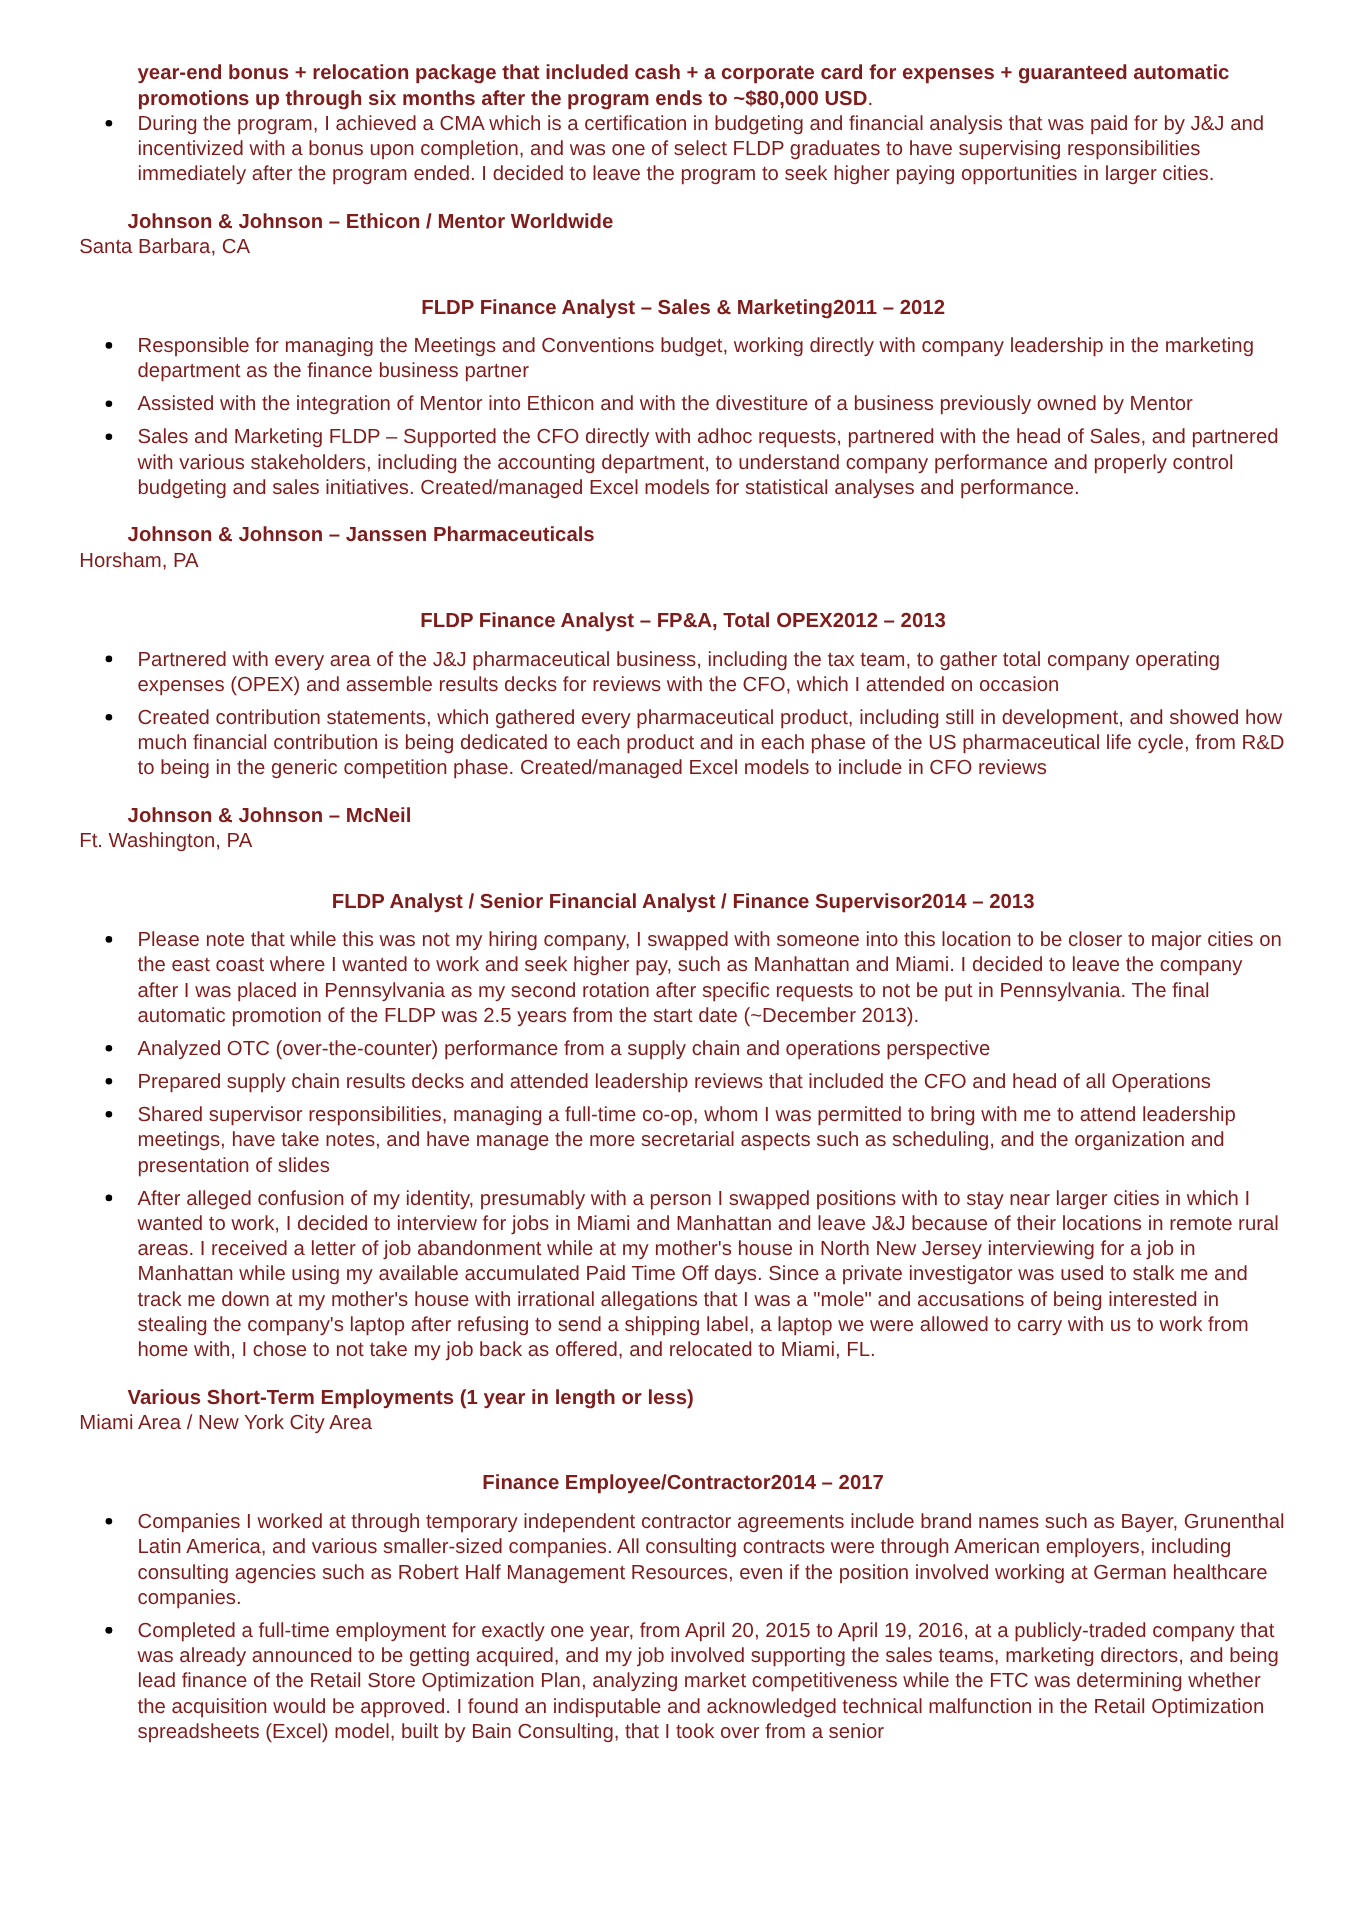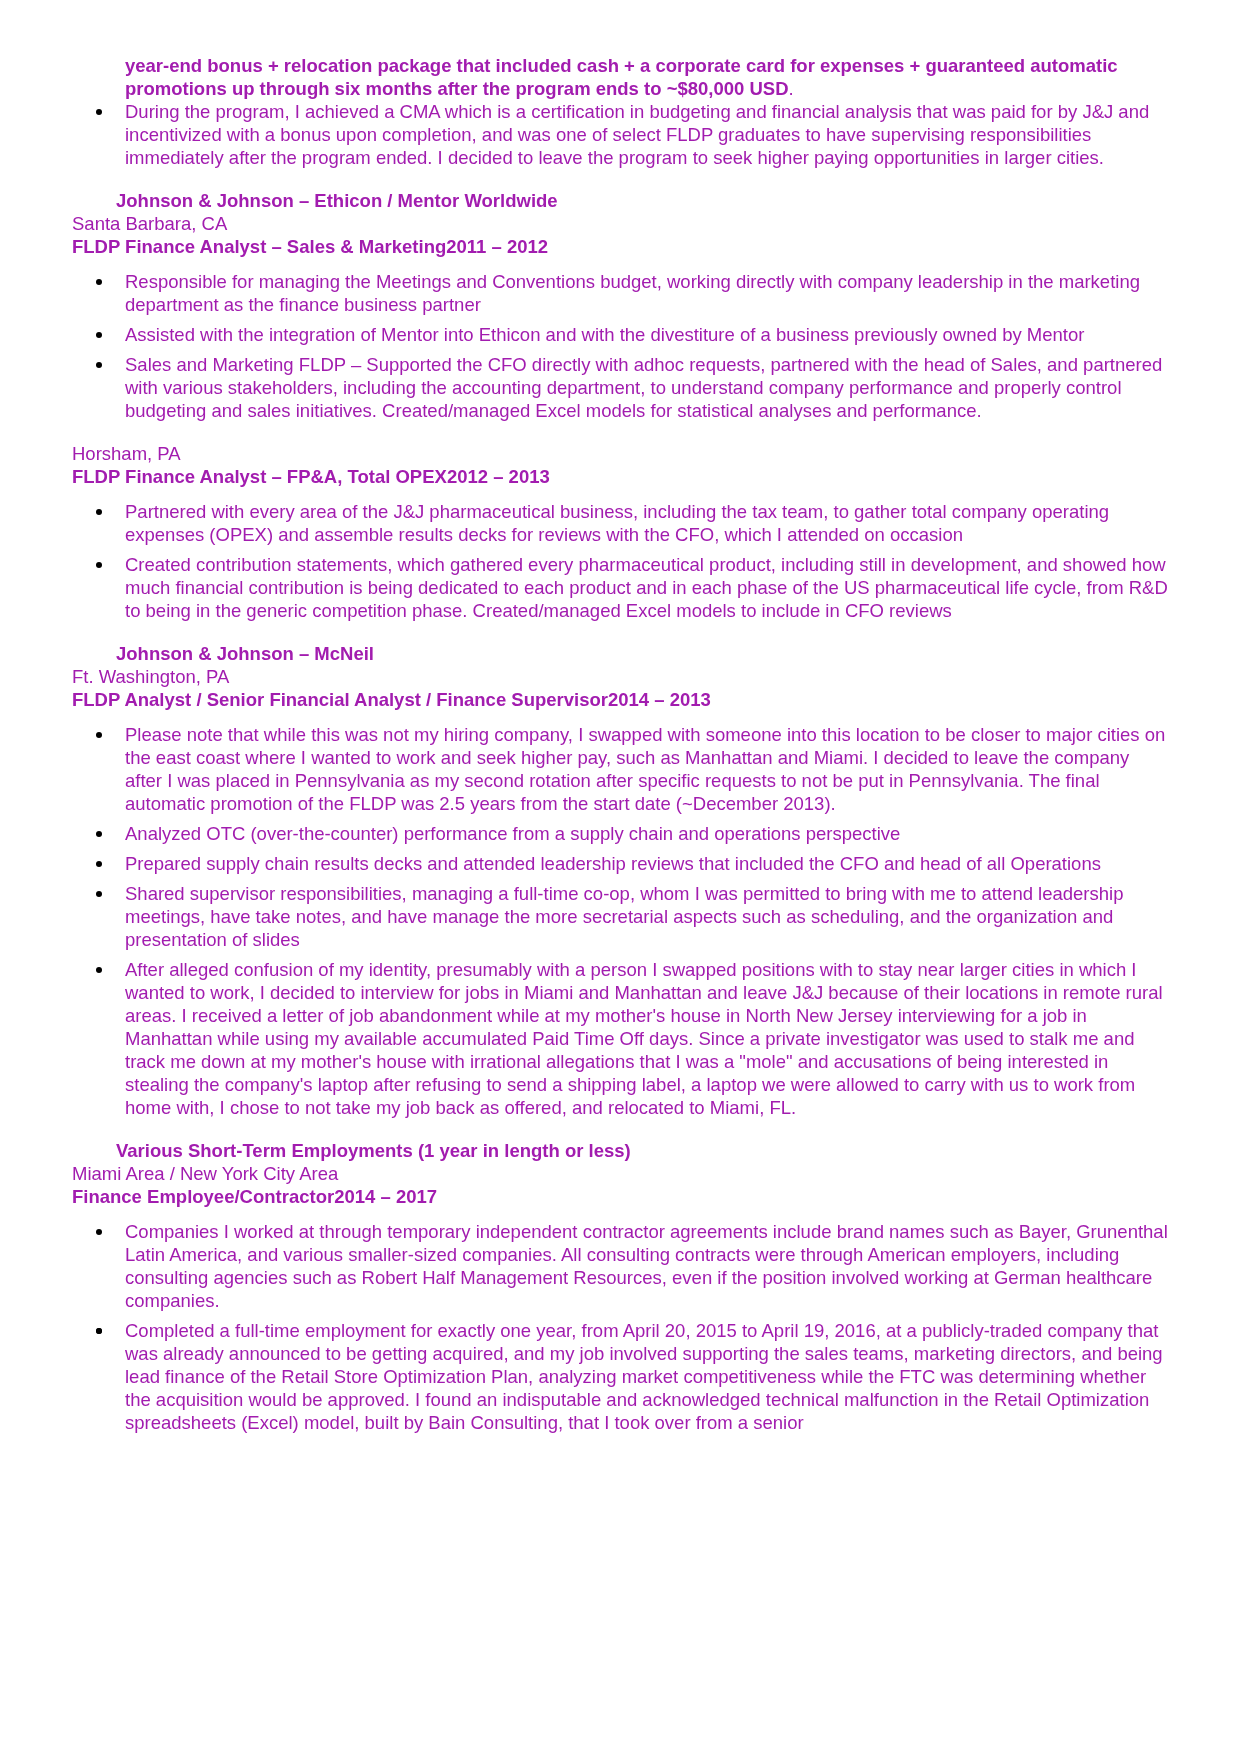--- a/index.html
+++ b/index.html
@@ -7,21 +7,21 @@
     padding: 0;
     background: #ffffff;
   }
   .page {
     position: relative;
     box-sizing: border-box;
     width: 1242px;
     height: 1756px;
     padding: 54px 72px 0 72px;
     background: #ffffff;
-    color: #a21caf;
+    color: #7f1d1d;
     font-family: "Liberation Sans", sans-serif;
     font-size: 18.5px;
     line-height: 23px;
     overflow: hidden;
   }
   .runover {
     padding-left: 53px;
     font-weight: 700;
   }
   .runover .period {
@@ -49,22 +49,23 @@
   }
   .company {
     font-weight: 700;
     margin-left: 44px;
   }
   .location {
     font-weight: 400;
   }
   .title-row {
     display: flex;
-    justify-content: flex-start;
+    justify-content: center;
     font-weight: 700;
+    margin-top: 32px;
   }
   .title-row .dates {
     white-space: nowrap;
   }
 </style>
 </head>
 <body>
 
 <div class="page">
 
@@ -94,20 +95,21 @@
         <span>Assisted with the integration of Mentor into Ethicon and with the divestiture of a business previously owned by Mentor</span>
       </div>
       <div class="bullet">
         <span class="dot"></span>
         <span>Sales and Marketing FLDP – Supported the CFO directly with adhoc requests, partnered with the head of Sales, and partnered with various stakeholders, including the accounting department, to understand company performance and properly control budgeting and sales initiatives. Created/managed Excel models for statistical analyses and performance.</span>
       </div>
     </div>
   </div>
 
   <div class="job">
+    <div class="company">Johnson &amp; Johnson – Janssen Pharmaceuticals</div>
     <div class="location">Horsham, PA</div>
     <div class="title-row">
       <span class="title">FLDP Finance Analyst – FP&amp;A, Total OPEX</span>
       <span class="dates">2012 – 2013</span>
     </div>
     <div class="bullets">
       <div class="bullet">
         <span class="dot"></span>
         <span>Partnered with every area of the J&amp;J pharmaceutical business, including the tax team, to gather total company operating expenses (OPEX) and assemble results decks for reviews with the CFO, which I attended on occasion</span>
       </div>

